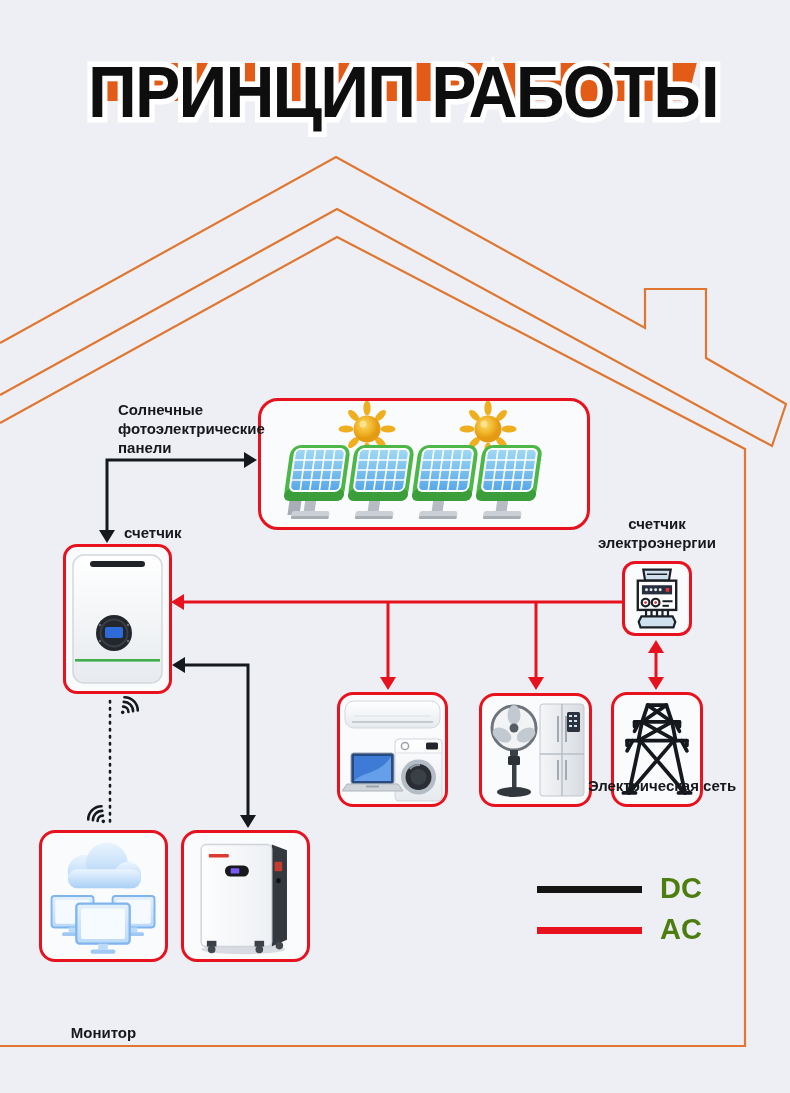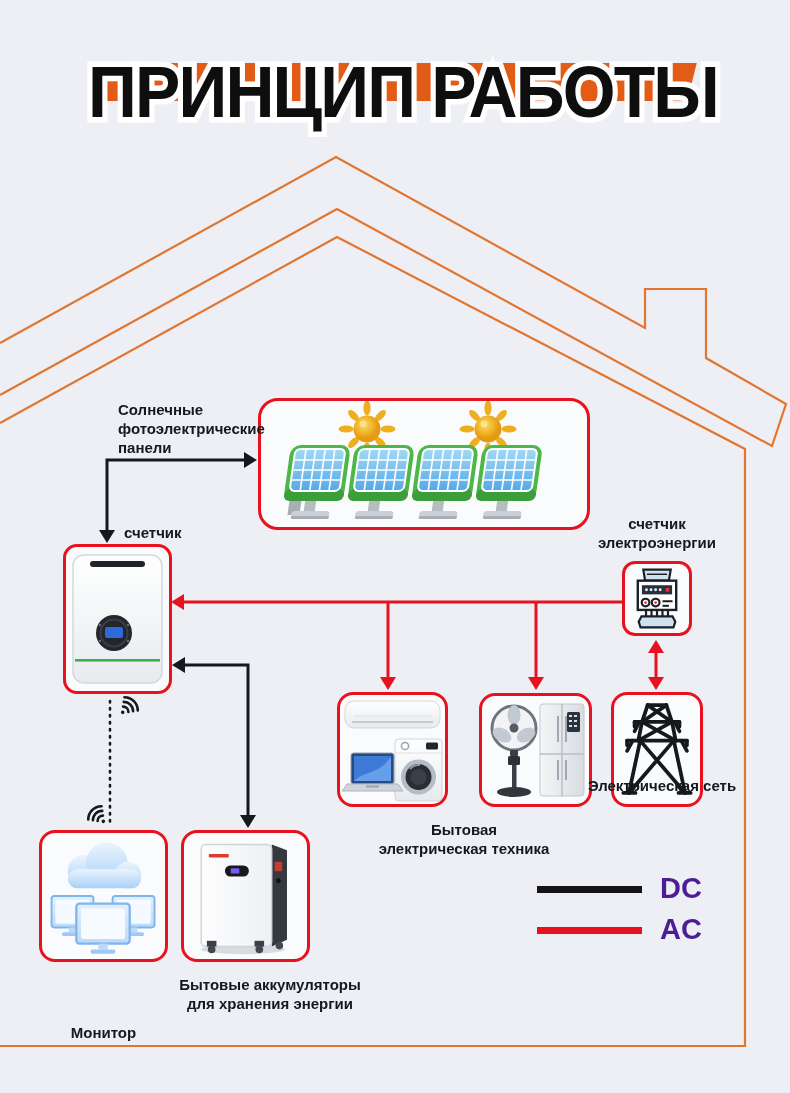--- a/index.html
+++ b/index.html
@@ -18,21 +18,21 @@
 
   
   .node{position:absolute;background:#FAFBFD;border:3px solid #E8121E;border-radius:16px;box-sizing:border-box;}
 
   
   .lbl{position:absolute;font-weight:bold;font-size:15px;line-height:19px;white-space:pre-line;color:#16181C;}
   .center{text-align:center;}
 
   
   .legend-bar{position:absolute;width:105px;height:7px;}
-  .legend-txt{position:absolute;font-size:29px;font-weight:600;color:#4c1d95;}
+  .legend-txt{position:absolute;font-size:29px;font-weight:600;color:#4d7c0f;}
 </style>
 </head>
 <body>
 
 <div class="canvas">
 
   <svg class="abs" style="left:0;top:0;" width="790" height="1093" viewBox="0 0 790 1093" fill="none">
     <path d="M0,343 L336,157 L645,328 L645,289 L706,289 L706,358 L786,404 L772,446 L337,209 L0,395" stroke="#E0762F" stroke-width="2.2"></path>
     <path d="M0,423 L337,237 L745,449 L745,1046 L0,1046" stroke="#E0762F" stroke-width="2.2"></path>
   </svg>
@@ -428,25 +428,21 @@
         <circle cx="100" cy="118" r="4" fill="#43474e"></circle>
     </svg>
   </div>
 
   <div class="lbl" style="left:118px;top:400px;width:150px;">Солнечные
 фотоэлектрические
 панели</div>
   <div class="lbl" style="left:124px;top:523px;">счетчик</div>
   <div class="lbl center" style="left:577px;top:514px;width:160px;">счетчик
 электроэнергии</div>
-  <div class="lbl center" style="left:334px;top:820px;width:260px;">Бытовая
-электрическая техника</div>
   <div class="lbl center" style="left:572px;top:776px;width:180px;">Электрическая сеть</div>
   <div class="lbl center" style="left:39px;top:975px;width:129px;margin-top:48px;">Монитор</div>
-  <div class="lbl center" style="left:165px;top:975px;width:210px;">Бытовые аккумуляторы
-для хранения энергии</div>
 
   <div class="legend-bar" style="left:537px;top:886px;background:#141414;"></div>
   <div class="legend-txt" style="left:660px;top:872px;">DC</div>
   <div class="legend-bar" style="left:537px;top:927px;background:#E8121E;"></div>
   <div class="legend-txt" style="left:660px;top:913px;text-align:center;">AC</div>
 
 </div>
 
 </body></html>

